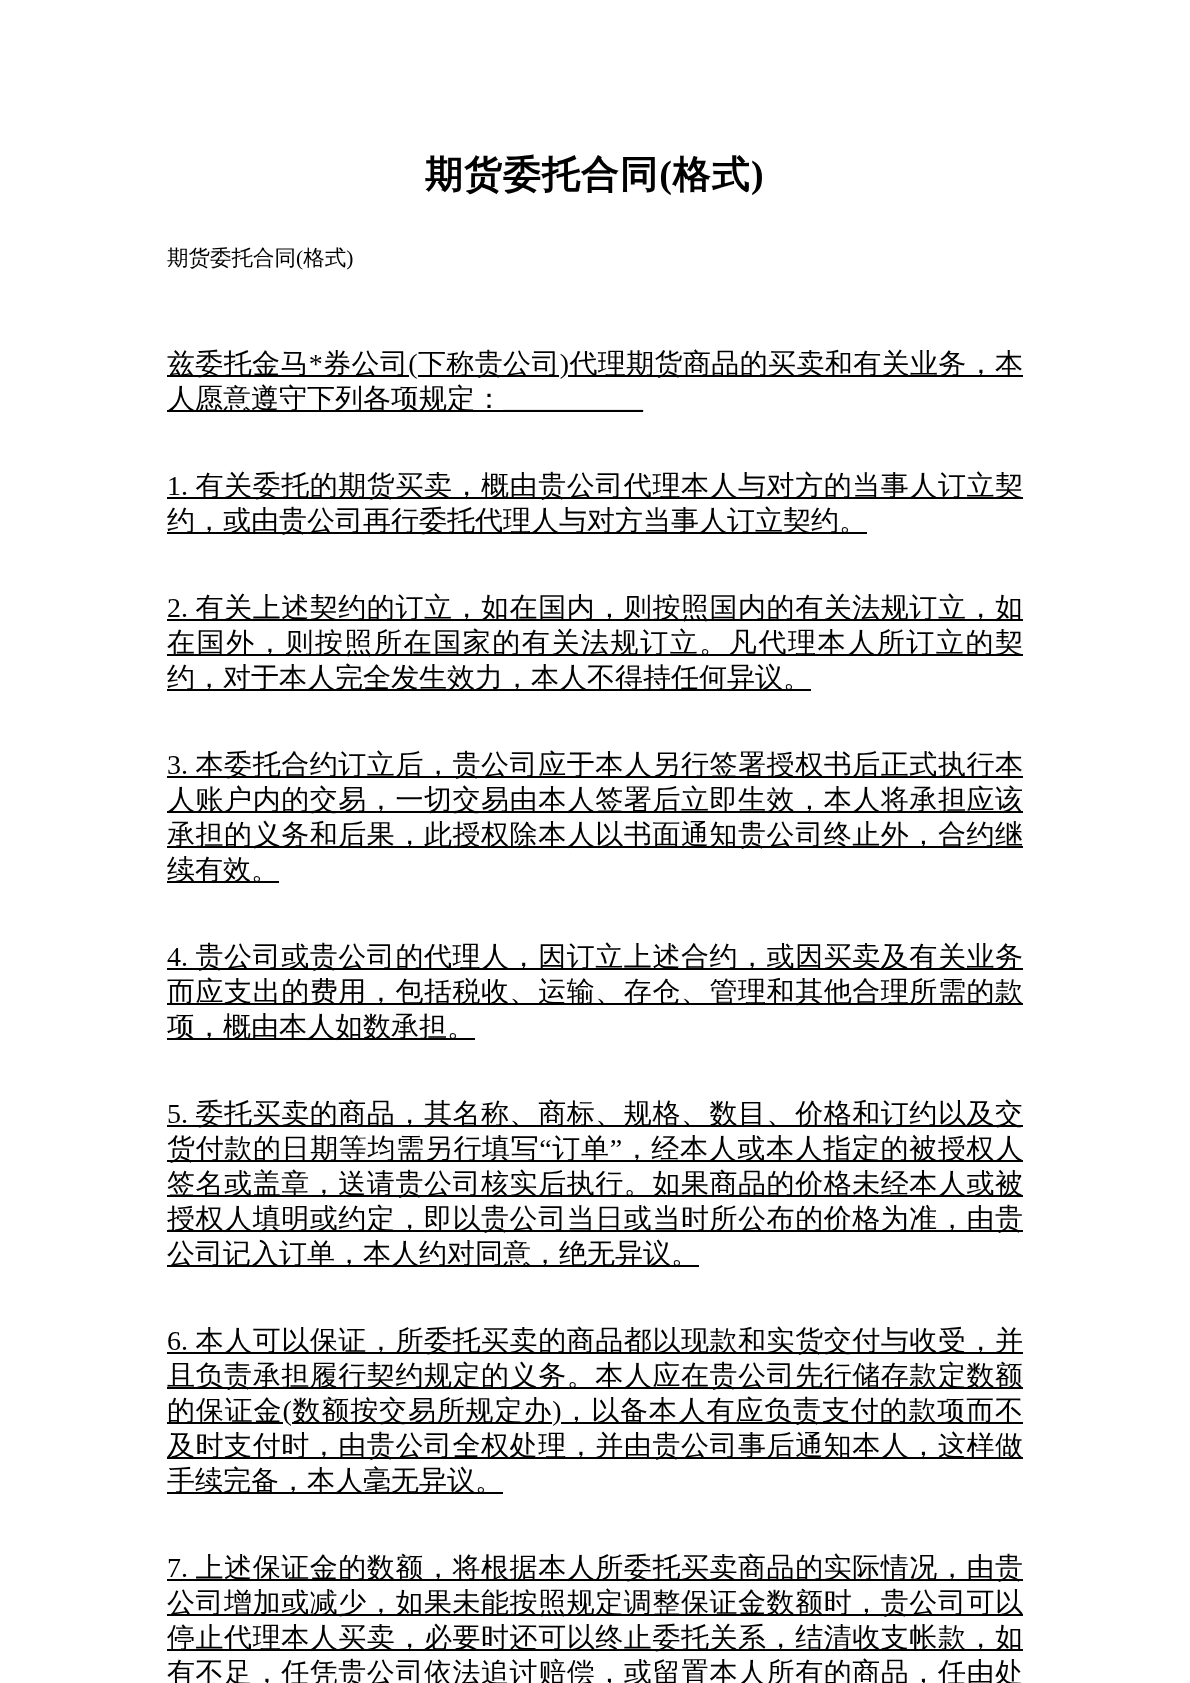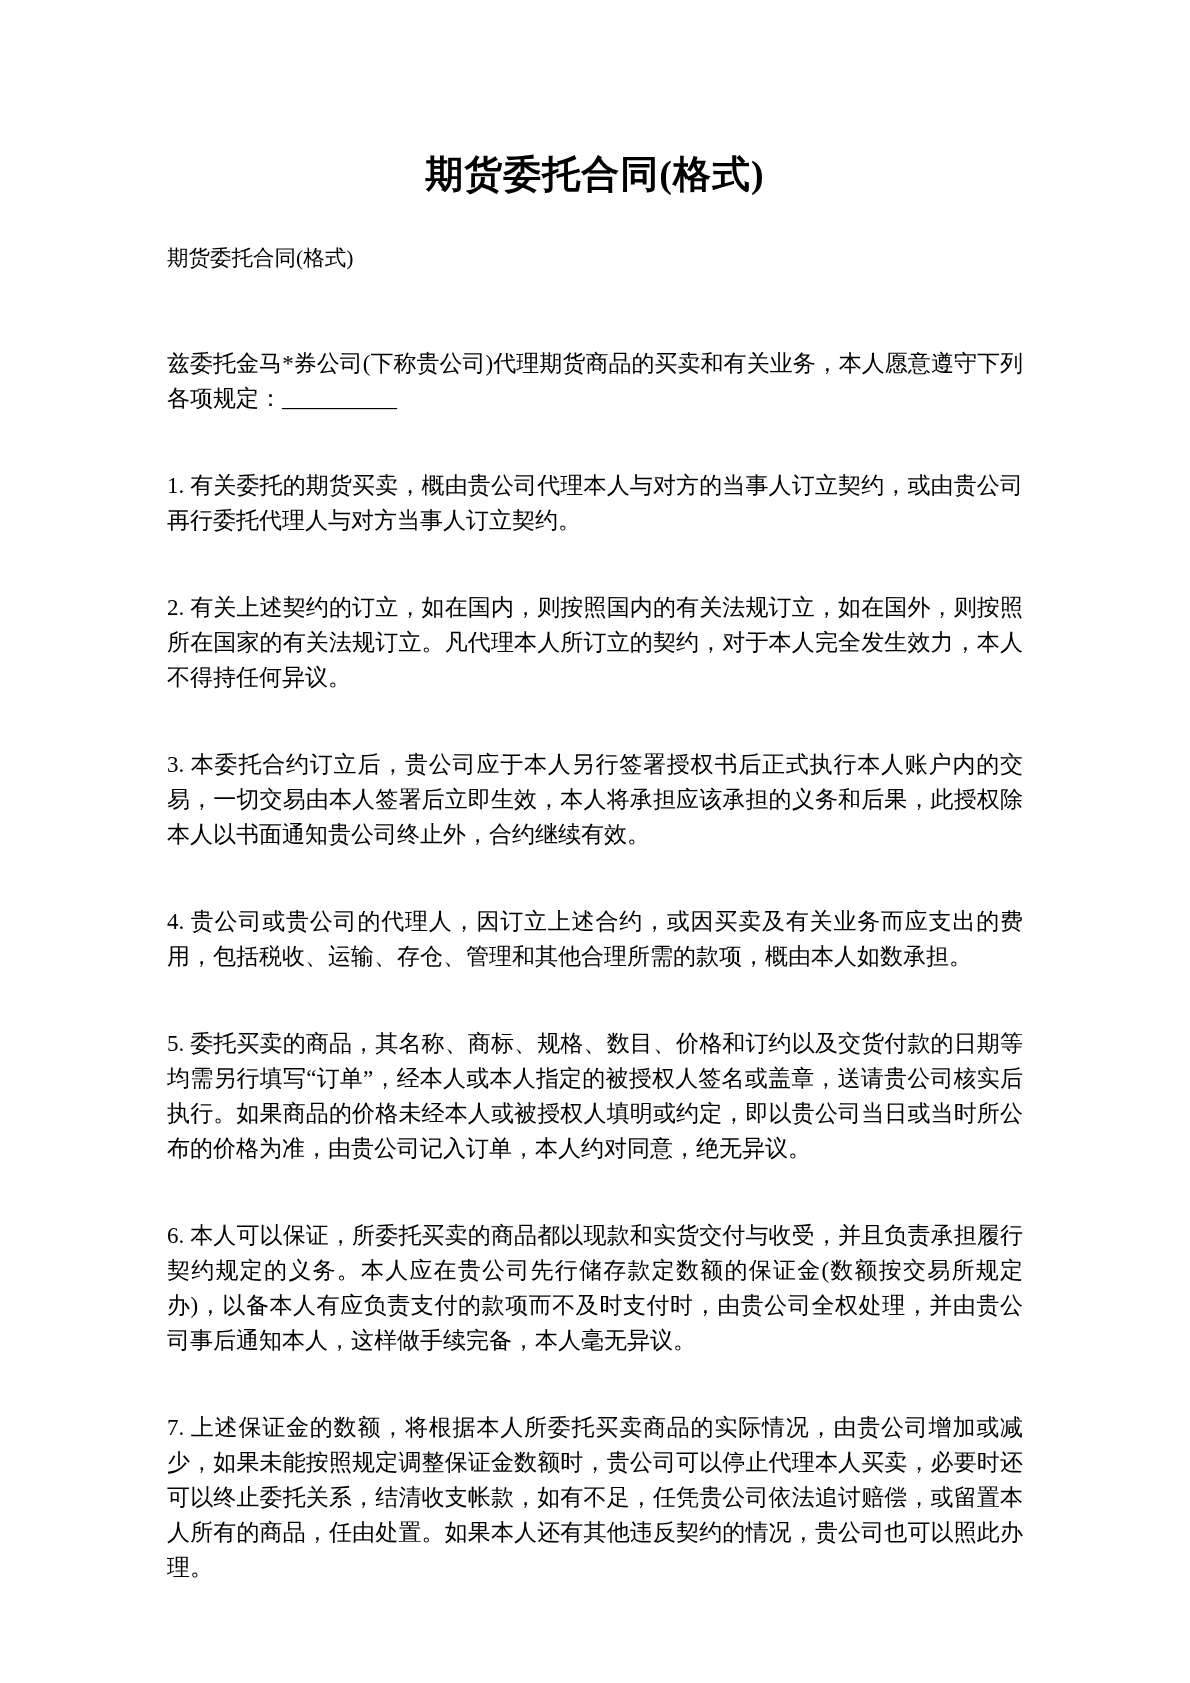--- a/index.html
+++ b/index.html
@@ -29,26 +29,27 @@
     margin: 0 0 43px 0;
     letter-spacing: 1px;
   }
   .doc-subtitle {
     font-size: 21.5px;
     line-height: 35px;
     margin: 0 0 70px 0;
     text-align: left;
   }
   .para {
-    font-size: 23px;
+    font-size: 28px;
     line-height: 35px;
     margin: 0 0 52px 0;
     text-align: justify;
     text-justify: inter-ideograph;
     word-break: break-all;
+    text-decoration: underline;
   }
 </style>
 </head>
 <body>
 
 <div class="page">
   <h1 class="doc-title">期货委托合同(格式)</h1>
 
   <p class="doc-subtitle">期货委托合同(格式)</p>
 

